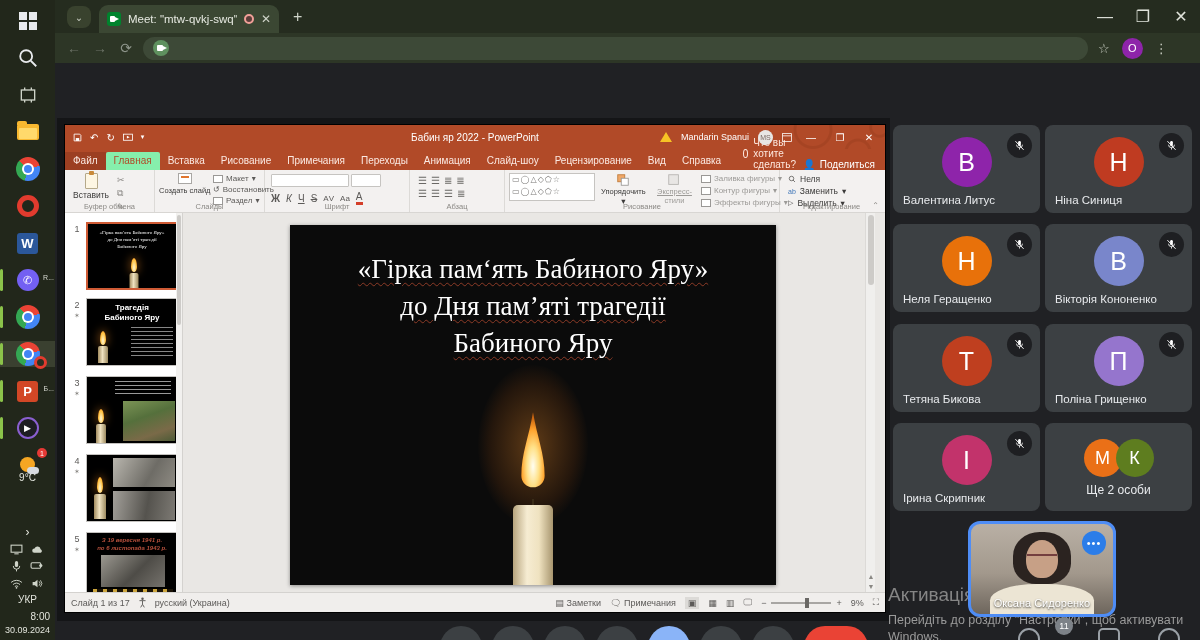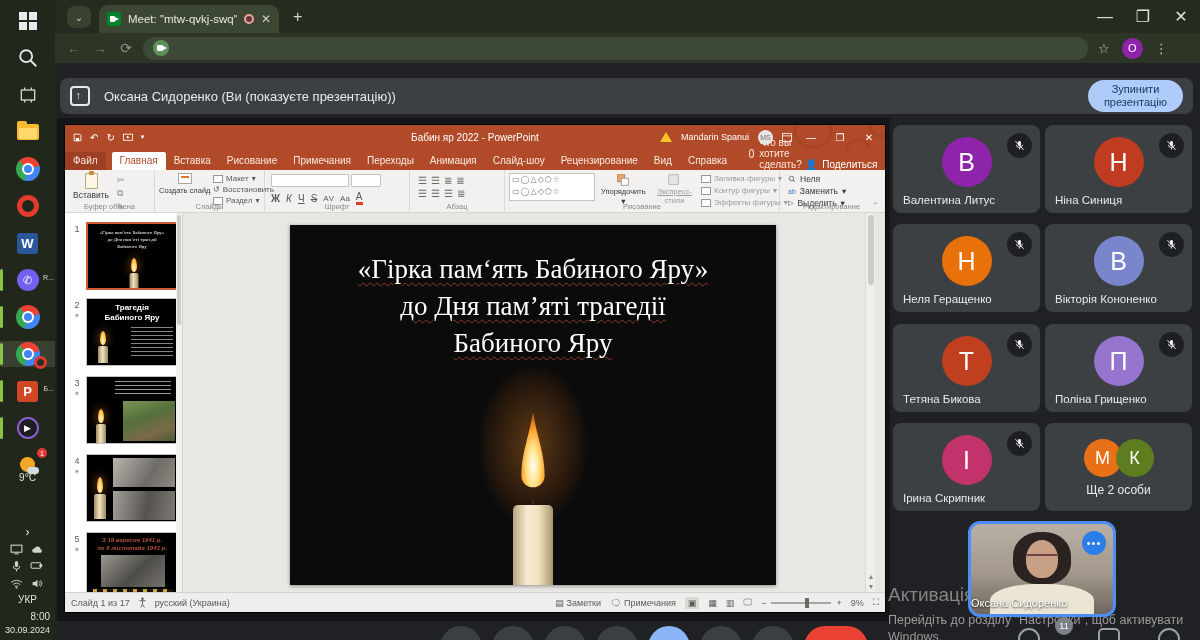--- a/index.html
+++ b/index.html
@@ -96,21 +96,21 @@
   .qat{display:flex;align-items:center;gap:8px;margin-left:8px;font-size:10px;}
   .ppt-title{position:absolute;left:0;right:0;text-align:center;font-size:10px;color:#fff;pointer-events:none;}
   .ppt-tr{margin-left:auto;display:flex;align-items:center;gap:9px;padding-right:6px;z-index:2;}
   .warn-tri{width:0;height:0;border-left:6px solid transparent;border-right:6px solid transparent;border-bottom:10px solid #f7c325;}
   .ms-av{width:15px;height:15px;border-radius:50%;background:#e8e6e4;color:#7a6a64;font-size:7px;
          display:flex;align-items:center;justify-content:center;}
   .ppt-wbtn{font-size:10px;width:20px;text-align:center;}
   .ppt-tabs{position:absolute;left:0;top:24px;width:100%;height:21px;background:#b14a28;display:flex;align-items:flex-end;
             font-size:10px;color:#fbe9e2;}
   .ppt-tab{padding:3px 8px 4px;white-space:nowrap;}
-  .ppt-tab.active{background:#ffffff;color:#b14a28;border-radius:2px 2px 0 0;margin-left:6px;}
+  .ppt-tab.active{background:#86efac;color:#b14a28;border-radius:2px 2px 0 0;}
   .tellme{display:flex;align-items:center;gap:5px;margin-left:14px;color:#fde7dd;}
   .bulb{width:9px;height:9px;border-radius:50%;border:1.5px solid #fde7dd;position:relative;}
   .share-lbl{margin-left:auto;padding-right:10px;display:flex;align-items:center;gap:4px;color:#fff;}
   .ribbon{position:absolute;left:0;top:45px;width:100%;height:43px;background:#f3f1f0;border-bottom:1px solid #d8d6d3;
           font-size:8.5px;color:#444;}
   .rgroup{position:absolute;top:0;height:42px;border-right:1px solid #dcdad7;}
   .rg-label{position:absolute;bottom:1px;left:0;right:0;text-align:center;font-size:7.5px;color:#8a8884;}
   .bigbtn{position:absolute;top:3px;display:flex;flex-direction:column;align-items:center;font-size:8.5px;color:#3b3a39;}
   .clip-ic{width:13px;height:16px;background:#fdf6e3;border:1px solid #b5a98a;border-radius:1px;position:relative;margin-bottom:1px;}
   .clip-ic:before{content:"";position:absolute;left:3px;top:-3px;width:5px;height:4px;background:#c98a3a;border-radius:1px;}
@@ -185,21 +185,21 @@
   .others-lbl{position:absolute;left:0;right:0;bottom:14px;text-align:center;font-size:12px;color:#e8eaed;}
 
   
   .selfview{position:absolute;left:913px;top:521px;width:148px;height:96px;border:3px solid #4e8df6;border-radius:12px;
             background:linear-gradient(180deg,#b9b0a5 0%,#a2988c 55%,#6e665d 100%);overflow:hidden;z-index:6;}
   .hair{position:absolute;left:50%;top:8px;transform:translateX(-50%);width:58px;height:52px;border-radius:46% 46% 40% 40%;background:#2b2320;}
   .face{position:absolute;left:50%;top:16px;transform:translateX(-50%);width:32px;height:38px;border-radius:50% 50% 45% 45%;background:#c7a086;}
   .glasses{position:absolute;left:50%;top:30px;transform:translateX(-50%);width:30px;height:8px;
            border-top:2px solid #743f3f;}
   .shirt{position:absolute;left:50%;bottom:-6px;transform:translateX(-50%);width:104px;height:36px;border-radius:45% 45% 0 0;background:#ece5d4;}
-  .sv-name{position:absolute;left:0;right:0;bottom:5px;font-size:11px;color:#fff;
+  .sv-name{position:absolute;left:0;right:0;bottom:5px;text-align:center;font-size:11px;color:#fff;
            text-shadow:0 1px 2px rgba(0,0,0,.8);z-index:2;}
   .sv-more{position:absolute;right:7px;top:7px;width:24px;height:24px;border-radius:50%;background:#2b7de9;color:#fff;
            display:flex;align-items:center;justify-content:center;font-size:11px;letter-spacing:1px;z-index:2;}
 
   
   .watermark{position:absolute;left:833px;top:584px;z-index:2;color:#8e8e8e;}
   .wm1{font-size:19px;color:#858585;}
   .wm2{font-size:12.5px;color:#9a9a9a;margin-top:6px;line-height:1.35;}
 
   
@@ -341,28 +341,20 @@
       <span class="nav-ic" style="color:#6d7468;">→</span>
       <span class="nav-ic">⟳</span>
       <div class="urlpill">
         <div class="cam-circle"></div>
       </div>
       <span class="star">☆</span>
       <div class="avatar-o">O</div>
       <span class="dots3">⋮</span>
     </div>
 
-    <div class="banner">
-      <div class="present-ic"></div>
-      <span class="banner-text">Оксана Сидоренко (Ви (показуєте презентацію))</span>
-      <div class="stop-btn" style="background: rgb(174, 203, 250);">
-        <div>Зупинити</div>
-        <div>презентацію</div>
-      </div>
-    </div>
 
     <div class="share-bg"></div>
 
     <div class="ppt">
       <div class="ppt-titlebar" style="background: rgb(177, 74, 40);">
         <div class="ppt-deco"></div>
         <div class="qat">
           <svg width="9" height="9" viewBox="0 0 16 16">
               <path d="M2 2h10l2 2v10H2z" fill="none" stroke="#fff" stroke-width="1.5"></path>
               <rect x="5" y="9" width="6" height="5" fill="#fff"></rect>

